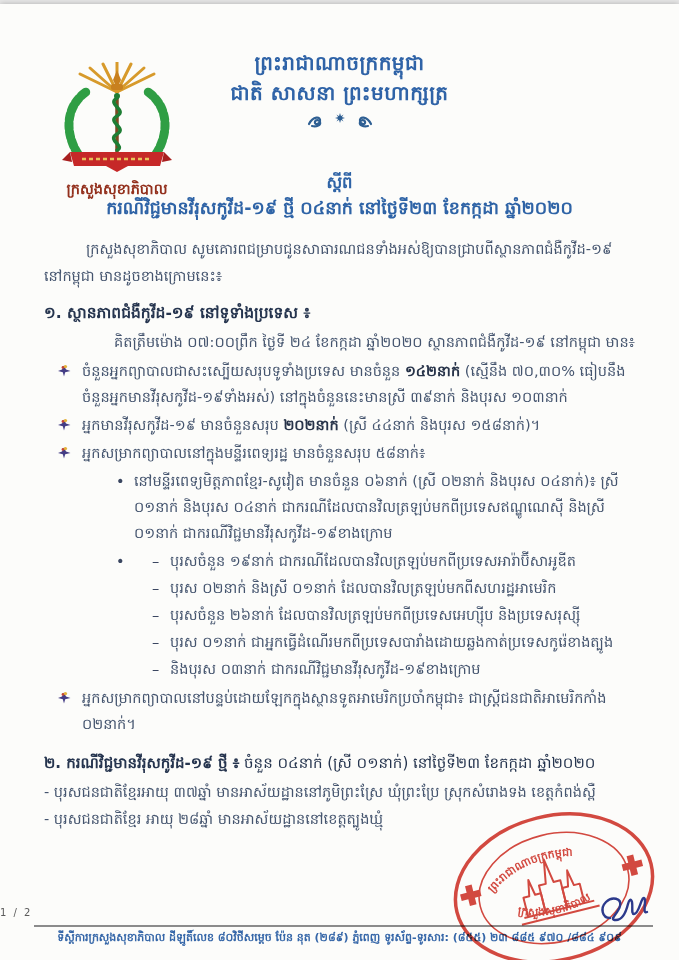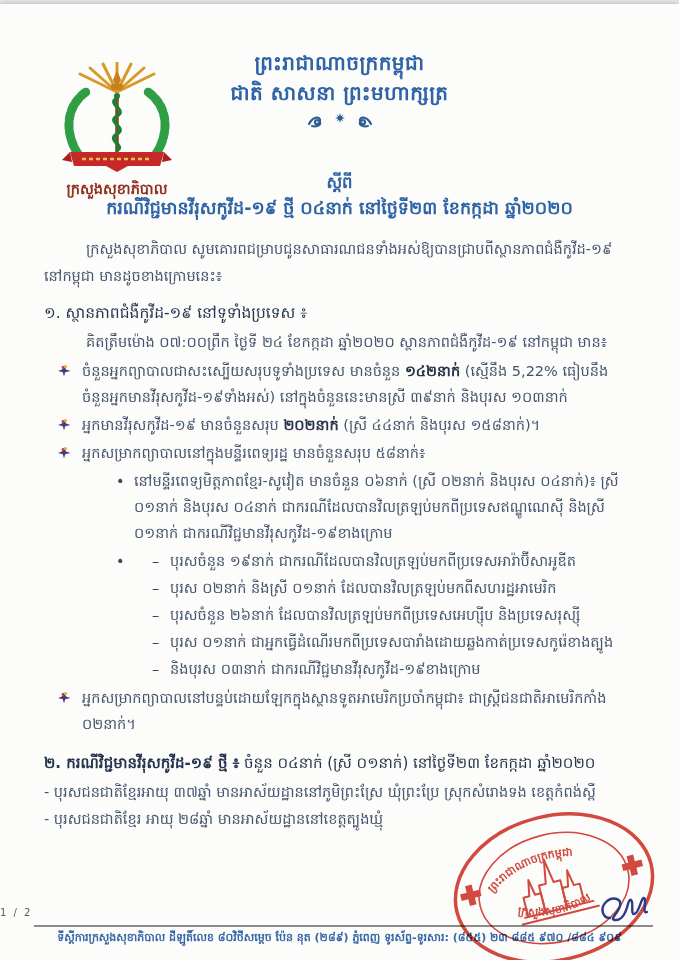--- a/index.html
+++ b/index.html
@@ -22,22 +22,22 @@
   .hdr-orn{margin-top:4px;height:18px;}
   .logo-wrap{position:absolute;left:52px;top:58px;width:130px;text-align:center;}
   .logo-label{margin-top:2px;font-weight:bold;color:#93301d;font-size:14.5px;}
   
   .doc-title{margin-top:40px;text-align:center;color:#2e63a6;font-weight:bold;}
   .doc-title .t1{font-size:18.5px;line-height:27px;}
   .doc-title .t2{font-size:16.5px;line-height:25px;}
   .doc-title .t3{font-size:17.5px;line-height:27px;}
   
   .intro{margin:14px 0 6px 0;font-size:14.5px;line-height:27px;text-indent:42px;}
-  .sec-head{margin:10px 0 2px 0;font-size:15.5px;line-height:27px;font-weight:normal;color:#25344e;}
-  .lead{font-size:14.5px;line-height:27px;text-indent:42px;margin:0;}
+  .sec-head{margin:10px 0 2px 0;font-size:15.5px;line-height:27px;font-weight:bold;color:#25344e;}
+  .lead{font-size:14.5px;line-height:27px;text-indent:42px;margin:0;text-align:right;}
   ul{list-style:none;margin:0;padding:0;}
   .plane-list{margin-left:14px;}
   .plane-list li{position:relative;padding-left:24px;font-size:14.5px;line-height:26px;margin:2px 0;}
   .plane-list .bullet-icon{position:absolute;left:0;top:6px;width:13px;height:13px;}
   .dot-list{margin-left:72px;}
   .dot-list li{position:relative;padding-left:18px;font-size:14.5px;line-height:26px;margin:2px 0;}
   .dot-list .glyph{position:absolute;left:0;top:0;color:#3a4660;}
   .dash-list{margin-left:108px;}
   .dash-list li{position:relative;padding-left:18px;font-size:14.5px;line-height:27px;}
   .dash-list .glyph{position:absolute;left:0;top:0;color:#3a4660;}
@@ -128,21 +128,21 @@
     <p class="intro">ក្រសួងសុខាភិបាល សូមគោរពជម្រាបជូនសាធារណជនទាំងអស់ឱ្យបានជ្រាបពីស្ថានភាពជំងឺកូវីដ-១៩ នៅកម្ពុជា មានដូចខាងក្រោមនេះ៖</p>
 
     <div class="sec-head">១. ស្ថានភាពជំងឺកូវីដ-១៩ នៅទូទាំងប្រទេស ៖</div>
     <p class="lead">គិតត្រឹមម៉ោង ០៧:០០ព្រឹក ថ្ងៃទី ២៤ ខែកក្កដា ឆ្នាំ២០២០ ស្ថានភាពជំងឺកូវីដ-១៩ នៅកម្ពុជា មាន៖</p>
 
     <ul class="plane-list">
       <li>
         <svg class="bullet-icon" viewBox="0 0 13 13">
             <use href="#plane-bullet-shape"></use>
           </svg>
-        <span>ចំនួនអ្នកព្យាបាលជាសះស្បើយសរុបទូទាំងប្រទេស មានចំនួន </span><b class="num">១៤២នាក់</b><span> (ស្មើនឹង 5,22% ធៀបនឹងចំនួនអ្នកមានវីរុសកូវីដ-១៩ទាំងអស់) នៅក្នុងចំនួននេះមានស្រី ៣៩នាក់ និងបុរស ១០៣នាក់</span>
+        <span>ចំនួនអ្នកព្យាបាលជាសះស្បើយសរុបទូទាំងប្រទេស មានចំនួន </span><b class="num">១៤២នាក់</b><span> (ស្មើនឹង ៧០,៣០% ធៀបនឹងចំនួនអ្នកមានវីរុសកូវីដ-១៩ទាំងអស់) នៅក្នុងចំនួននេះមានស្រី ៣៩នាក់ និងបុរស ១០៣នាក់</span>
       </li>
       <li>
         <svg class="bullet-icon" viewBox="0 0 13 13">
             <use href="#plane-bullet-shape"></use>
           </svg>
         <span>អ្នកមានវីរុសកូវីដ-១៩ មានចំនួនសរុប </span><b class="num">២០២នាក់</b><span> (ស្រី ៤៤នាក់ និងបុរស ១៥៨នាក់)។</span>
       </li>
       <li>
         <svg class="bullet-icon" viewBox="0 0 13 13">
             <use href="#plane-bullet-shape"></use>

